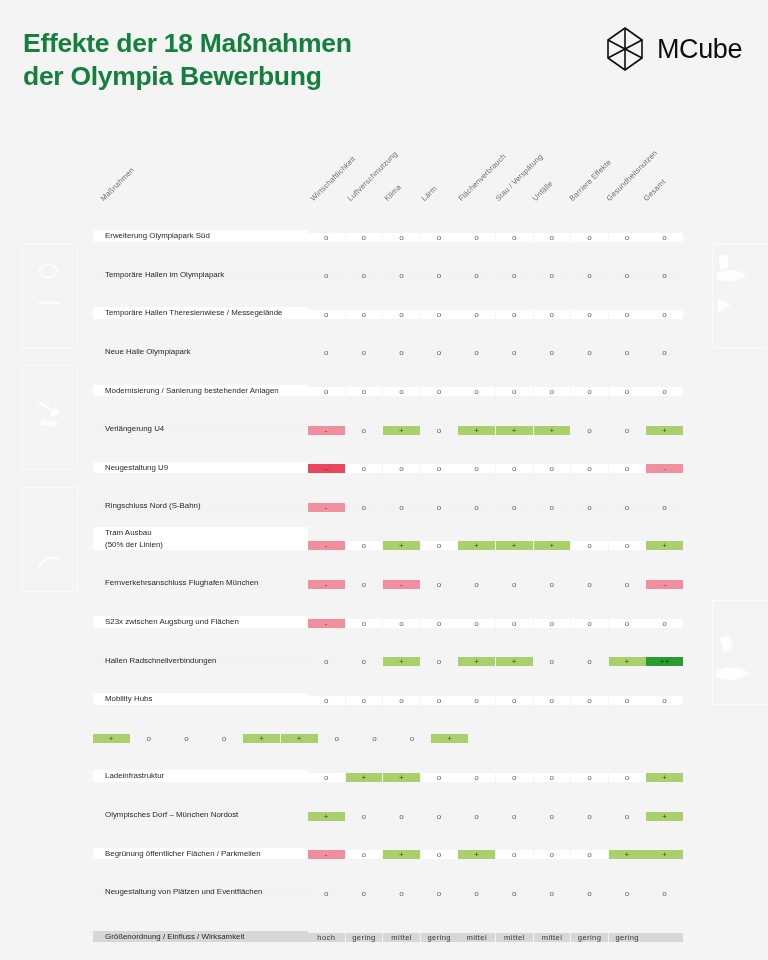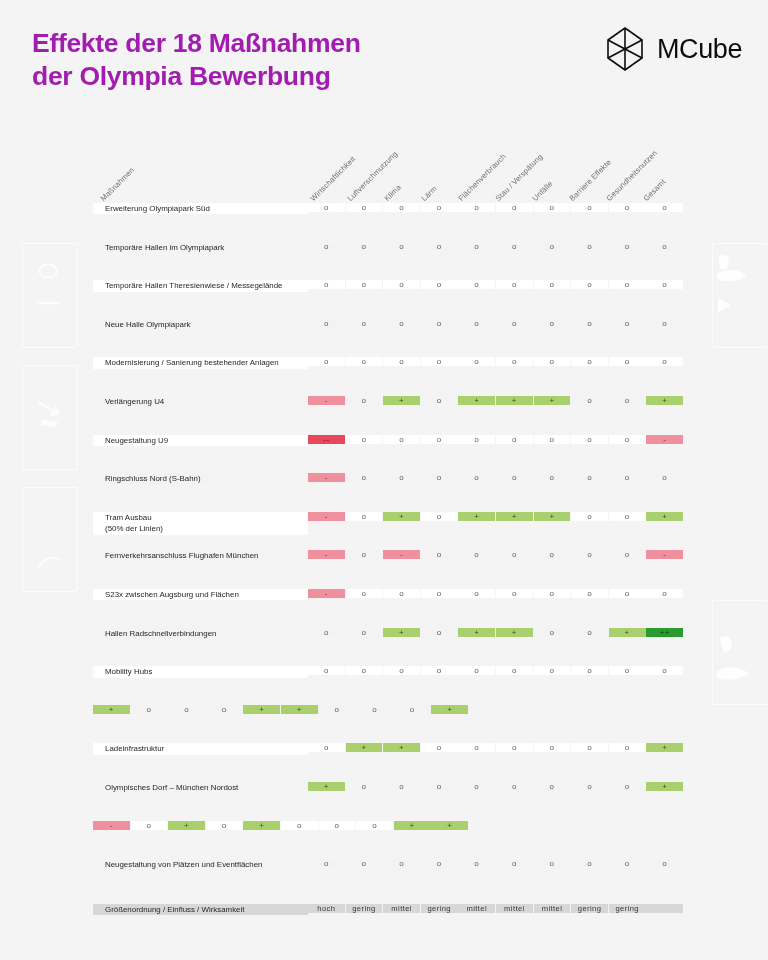--- a/index.html
+++ b/index.html
@@ -7,23 +7,23 @@
     width: 768px; height: 960px;
     background: #f4f4f4;
     font-family: "Liberation Sans", sans-serif;
     overflow: hidden;
   }
   #page { position: relative; width: 768px; height: 960px; background: #f4f4f4; }
 
   
   .header { position: absolute; left: 0; top: 0; width: 768px; height: 130px; }
   .title {
-    position: absolute; left: 32px; top: 27px;
+    position: absolute; left: 23px; top: 27px;
     font-size: 26.5px; font-weight: 700; line-height: 1.26;
-    letter-spacing: -0.3px; color: #a21caf; white-space: pre-line;
+    letter-spacing: -0.3px; color: #15803d; white-space: pre-line;
   }
   .brand { position: absolute; right: 26px; top: 26px; display: flex; align-items: center; gap: 9px; }
   .brand-mark { width: 46px; height: 46px; display: block; }
   .brand-name { font-size: 27px; font-weight: 400; letter-spacing: -0.4px; color: #0d0d0f; }
 
   
   .deco { position: absolute; border: 1.4px solid rgba(255,255,255,.72); border-radius: 2px; pointer-events: none; }
   .deco svg { position: absolute; inset: 0; }
   .deco-l1 { left: 22px;  top: 243px; width: 56px; height: 105px; }
   .deco-l2 { left: 22px;  top: 365px; width: 56px; height: 105px; }
@@ -36,21 +36,21 @@
 
   .colheads { position: relative; height: 66px; }
   .colhead {
     position: absolute; bottom: 0;
     transform-origin: left bottom;
     transform: rotate(-45deg);
     font-size: 7.6px; color: #6f6f72; white-space: nowrap;
     letter-spacing: .15px;
   }
 
-  .row { display: flex; align-items: flex-start; height: 38.6px; }
+  .row { display: flex; align-items: flex-end; height: 38.6px; }
   .row.alt  .lbl, .row.alt  .cell.n { background: #f3f3f3; }
   .row.plain .lbl, .row.plain .cell.n { background: #ffffff; }
   .row.summary { height: 38.6px; }
   .row.summary .lbl, .row.summary .cell { background: #d7d7d7; }
 
   .lbl {
     width: 215px; flex: 0 0 215px;
     display: flex; align-items: center;
     padding-left: 12px; padding-right: 6px;
     font-size: 7.9px; color: #25262a; line-height: 1.45;
@@ -376,20 +376,21 @@
             <div class="cell n">o</div>
             <div class="cell n">o</div>
             <div class="cell n">o</div>
             <div class="cell n">o</div>
             <div class="cell n">o</div>
             <div class="cell n">o</div>
             <div class="cell pos">+</div>
           </div>
         </div>
         <div class="row plain">
+          <div class="lbl">Begrünung öffentlicher Flächen / Parkmeilen</div>
           <div class="cellgroup">
             <div class="cell neg">-</div>
             <div class="cell n">o</div>
             <div class="cell pos">+</div>
             <div class="cell n">o</div>
             <div class="cell pos">+</div>
             <div class="cell n">o</div>
             <div class="cell n">o</div>
             <div class="cell n">o</div>
             <div class="cell pos">+</div>

